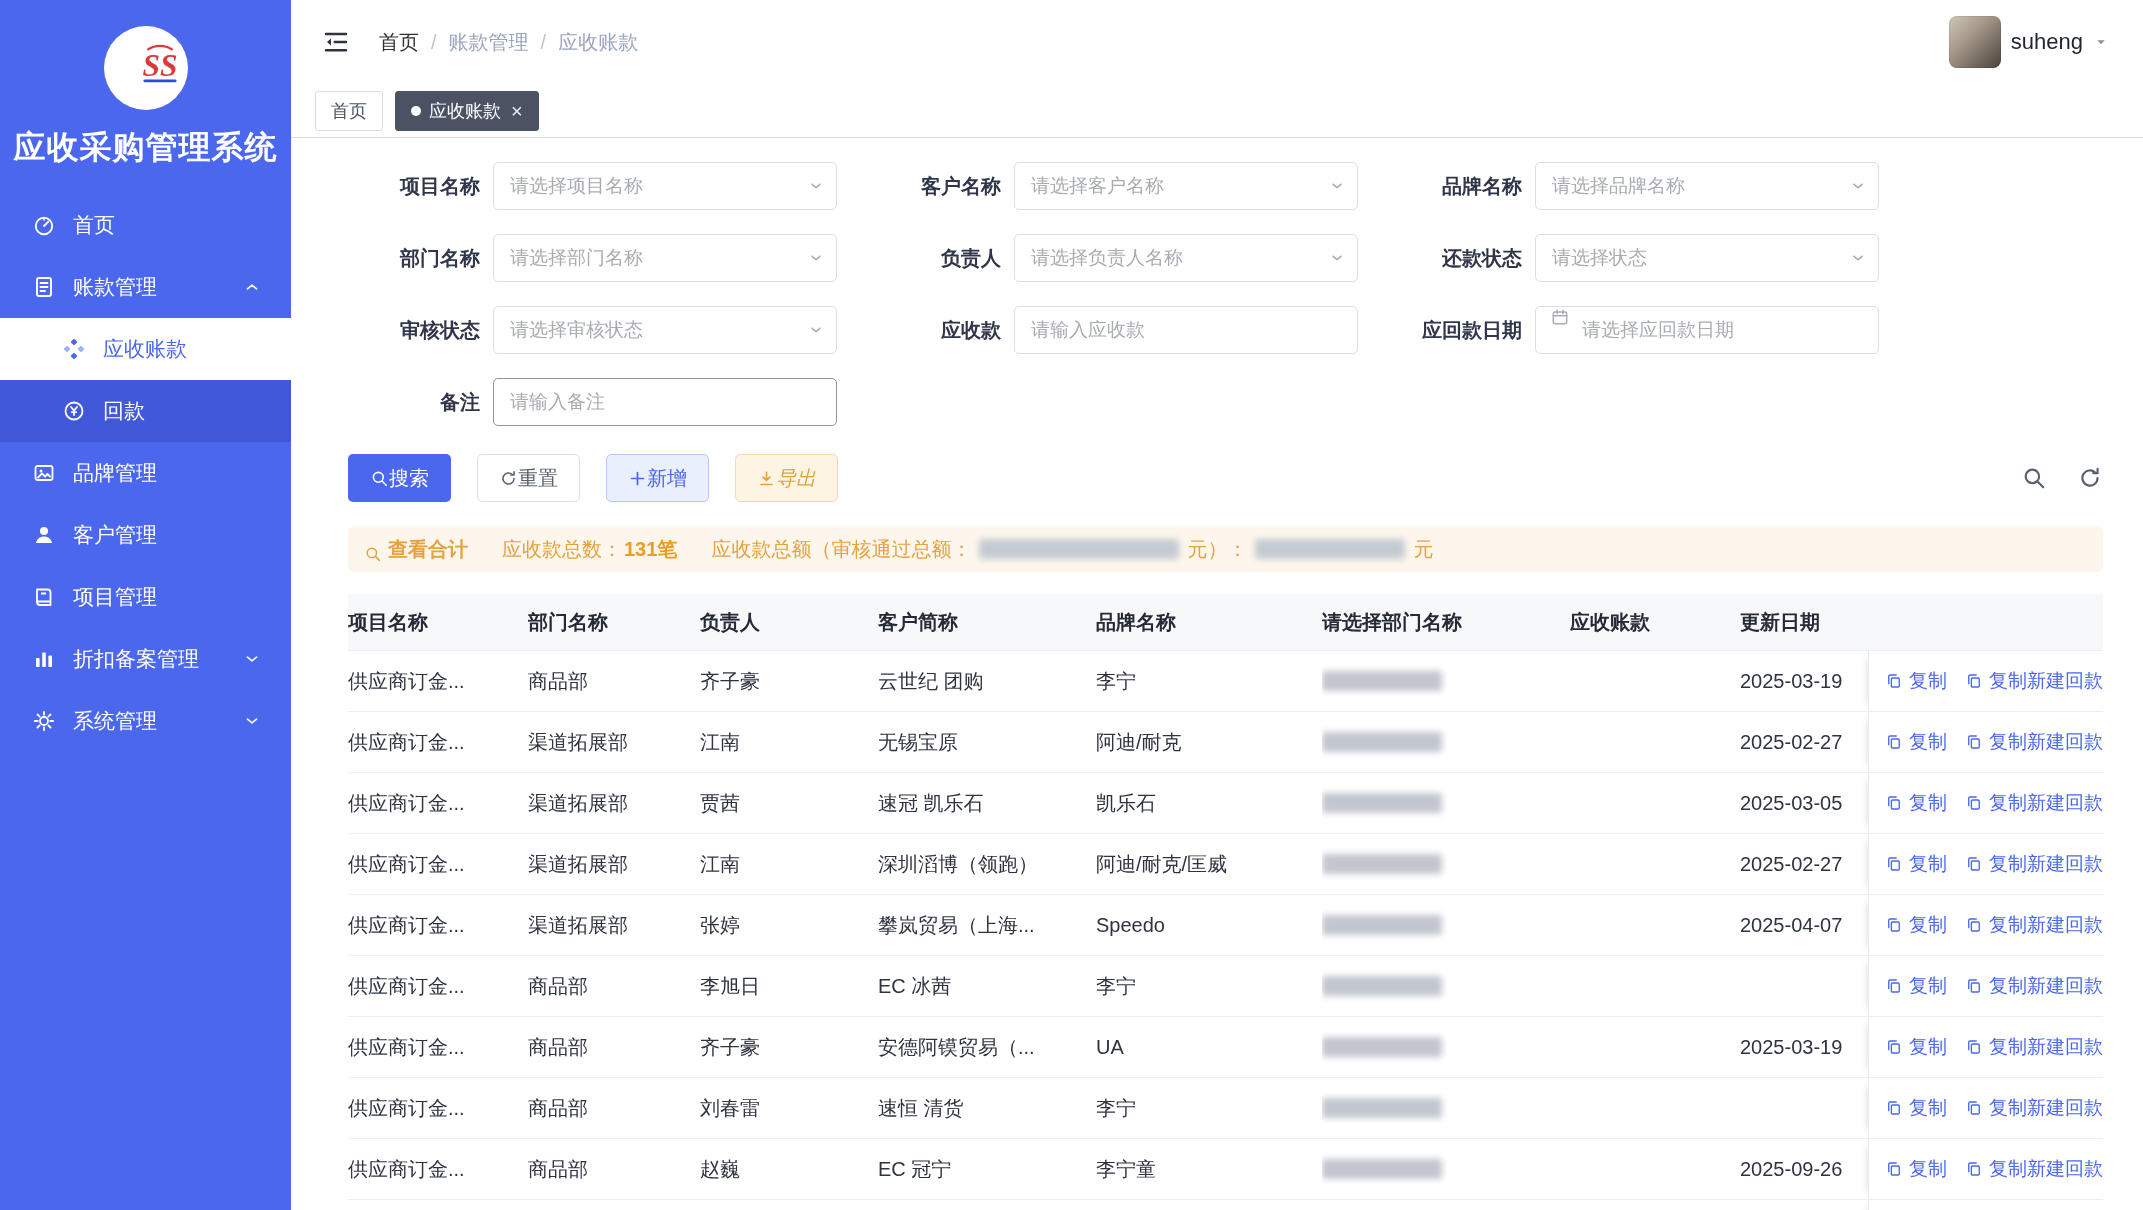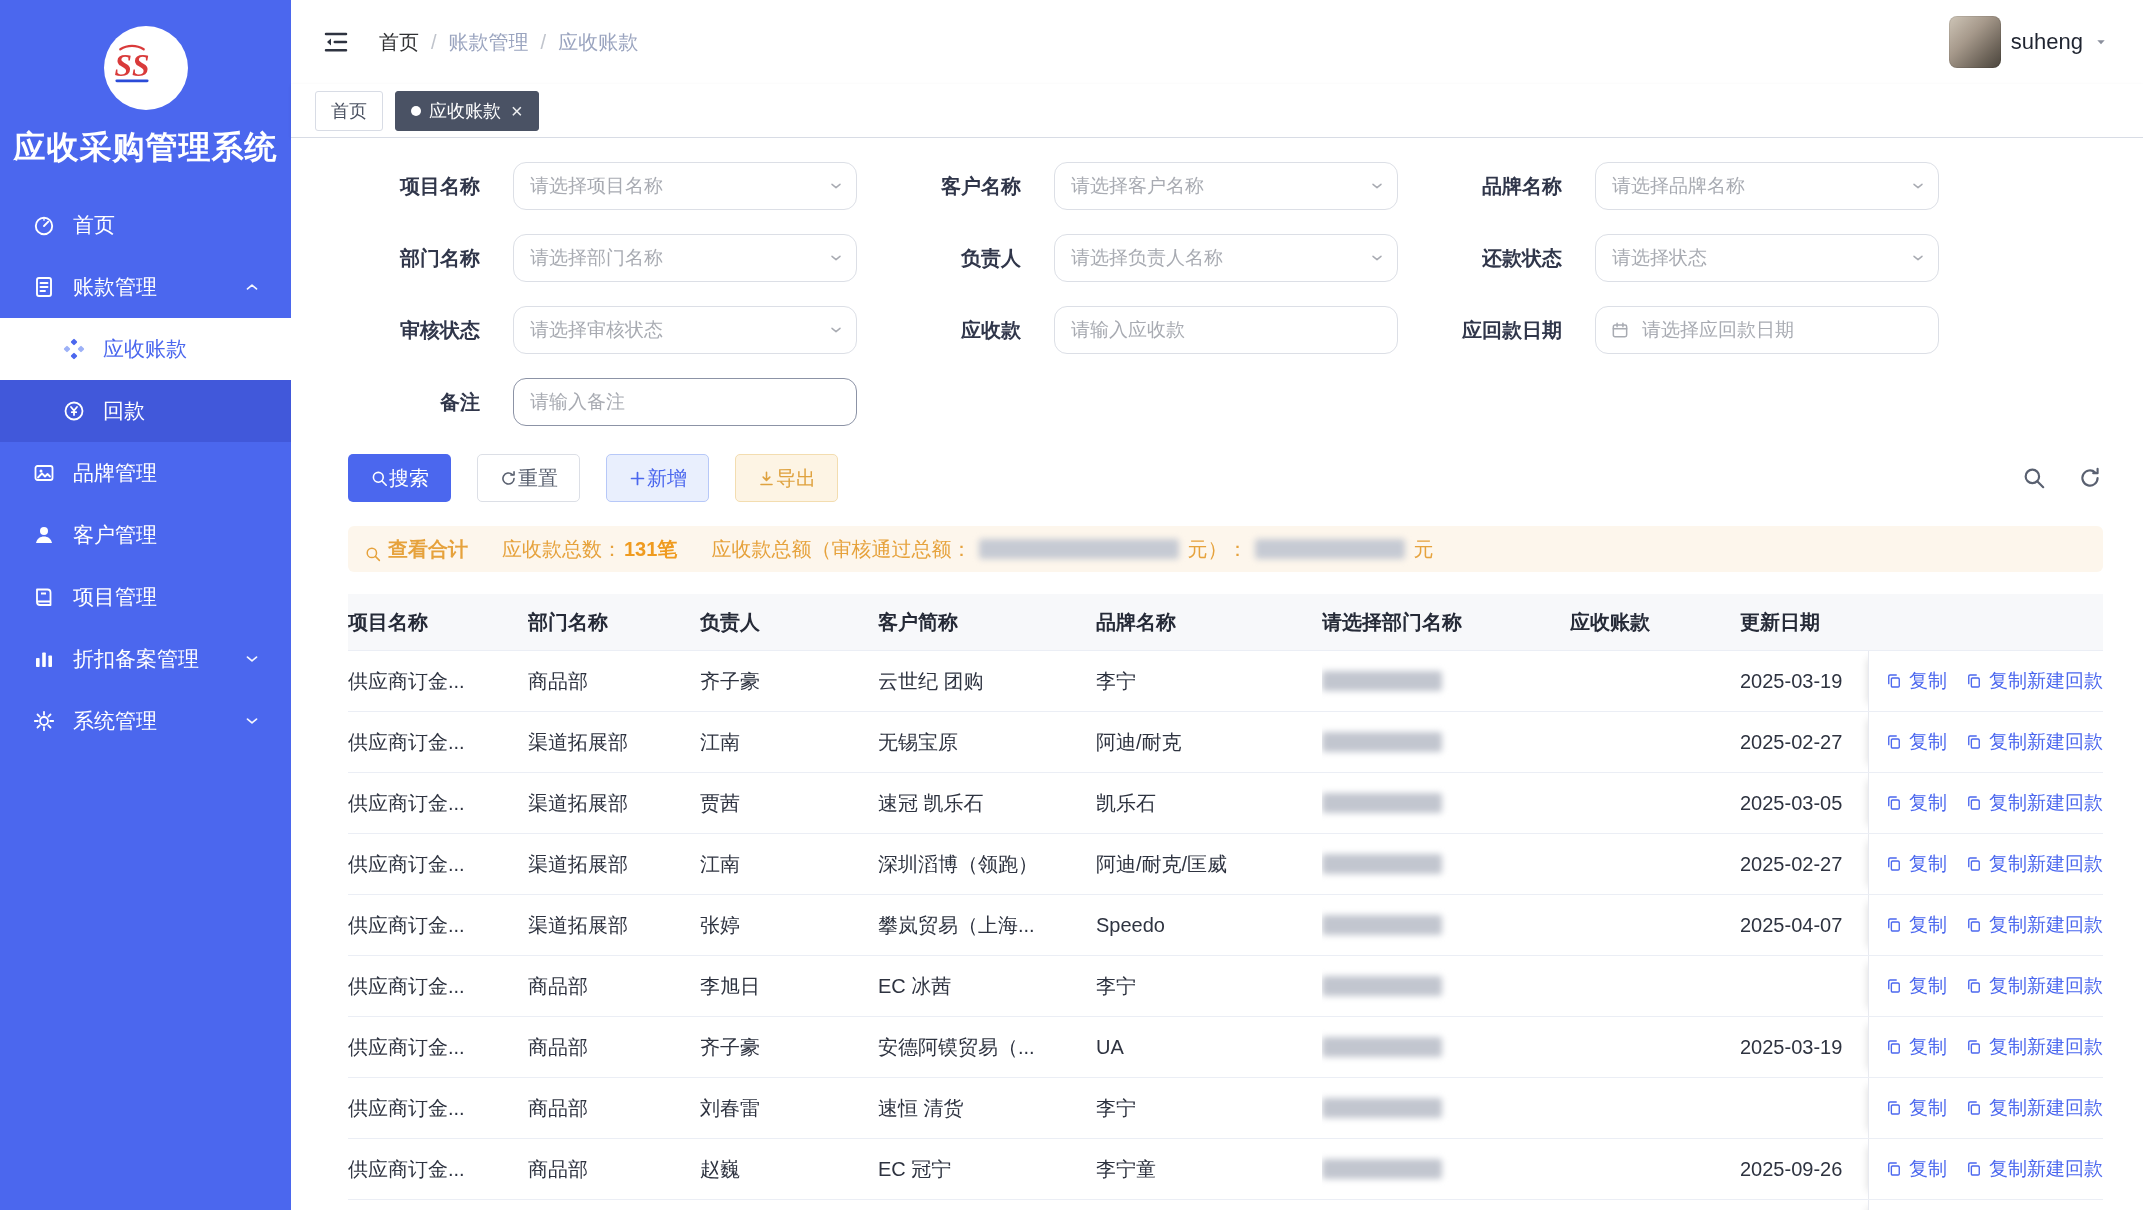--- a/index.html
+++ b/index.html
@@ -5,21 +5,21 @@
   html,body{margin:0;padding:0;}
   body{
     width:2143px;height:1210px;overflow:hidden;background:#fff;
     font-family:"Liberation Sans","DejaVu Sans",sans-serif;color:#303133;
   }
   .app{display:flex;width:100%;height:100%;}
 
   
   .sidebar{width:291px;flex-shrink:0;background:#4b67ee;color:#fff;display:flex;flex-direction:column;}
   .logo-area{display:flex;flex-direction:column;align-items:center;padding-top:26px;}
-  .logo-circle{width:84px;height:84px;border-radius:50%;background:#fff;display:flex;align-items:center;justify-content:flex-start;}
+  .logo-circle{width:84px;height:84px;border-radius:50%;background:#fff;display:flex;align-items:center;justify-content:flex-end;}
   .app-title{font-size:32px;font-weight:700;letter-spacing:1px;padding:16px 0 24px;text-align:center;}
   .menu{display:flex;flex-direction:column;}
   .menu-item{height:62px;display:flex;align-items:center;padding:0 30px 0 32px;font-size:21px;cursor:pointer;}
   .menu-item .icon{width:24px;height:24px;margin-right:17px;flex-shrink:0;}
   .menu-item .chev{width:18px;height:18px;margin-left:auto;opacity:.95;}
   .mlabel{white-space:nowrap;}
   .submenu .menu-item{padding-left:62px;background:#4158da;}
   .submenu .menu-item.active{background:#ffffff;color:#4b67ee;}
   .icon svg,.chev svg,.bicon svg,.tool-icon svg,.lic svg,.sel-arrow svg,.cal svg,.fold svg,.caret svg,.s-mag svg{width:100%;height:100%;display:block;}
 
@@ -47,38 +47,38 @@
   .tag.active{background:#4a5264;border-color:#4a5264;color:#fff;}
   .dot{width:10px;height:10px;border-radius:50%;background:#fff;display:inline-block;}
   .tclose{font-size:20px;line-height:1;opacity:.9;cursor:pointer;margin-left:2px;}
 
   .content{flex:1;overflow:hidden;padding:24px 40px 0 57px;background:#fff;}
 
   
   .filters{display:grid;grid-template-columns:repeat(3,auto);column-gap:32px;row-gap:24px;justify-content:start;}
   .field{display:flex;align-items:center;}
   .flabel{width:132px;padding-right:13px;text-align:right;font-size:20px;font-weight:600;color:#30364a;white-space:nowrap;}
-  .control{position:relative;width:344px;height:48px;border:1px solid #dcdfe6;border-radius:13px;background:#fff;
-    display:flex;align-items:center;padding:0 36px 0 14px;box-sizing:border-box;cursor:pointer;margin-left:20px;}
+  .control{position:relative;width:344px;height:48px;border:1px solid #dcdfe6;border-radius:5px;background:#fff;
+    display:flex;padding:0 36px 0 14px;box-sizing:border-box;cursor:pointer;}
   .control.plain{padding-right:14px;}
   .control.emphasis{border-color:#8c93a6;}
   .control input{border:none;outline:none;width:100%;font-size:19px;color:#606266;background:transparent;font-family:inherit;}
   .control input::placeholder{color:#a8abb2;}
   .sel-arrow{position:absolute;right:12px;top:50%;transform:translateY(-50%);width:16px;height:16px;color:#a8abb2;}
   .cal{width:20px;height:20px;color:#a8abb2;margin-right:10px;flex-shrink:0;}
 
   
   .toolbar{display:flex;align-items:center;gap:26px;margin-top:28px;}
   .btn{height:48px;display:inline-flex;align-items:center;padding:0 21px;border-radius:5px;
     font-size:20px;font-family:inherit;cursor:pointer;border:1px solid transparent;background:#fff;}
   .bicon{width:19px;height:19px;display:inline-block;}
   .btn-primary{background:#4b67ee;color:#fff;}
   .btn-plain{border-color:#dcdfe6;color:#59606f;}
   .btn-add{background:#e9effd;border-color:#b7c8f8;color:#4b67ee;}
-  .btn-export{background:#fdf4e4;border-color:#f3ddb0;color:#dfa23f;}
+  .btn-export{background:#fdf4e4;border-color:#f3ddb0;color:#dfa23f;font-style:italic;}
   .toolbar-right{margin-left:auto;display:flex;align-items:center;gap:30px;}
   .tool-icon{width:26px;height:26px;color:#596070;cursor:pointer;}
 
   
   .summary{margin-top:24px;height:46px;border-radius:6px;background:#fdf6ec;display:flex;align-items:center;
     padding:0 16px;font-size:20px;color:#e6a23c;white-space:nowrap;overflow:hidden;}
   .s-lead{display:inline-flex;align-items:flex-end;gap:6px;font-weight:700;cursor:pointer;}
   .s-mag{width:18px;height:18px;color:#e6a23c;}
   .seg{margin-left:34px;display:inline-flex;align-items:center;gap:2px;}
   .sval{font-weight:700;color:#ef9b20;}

